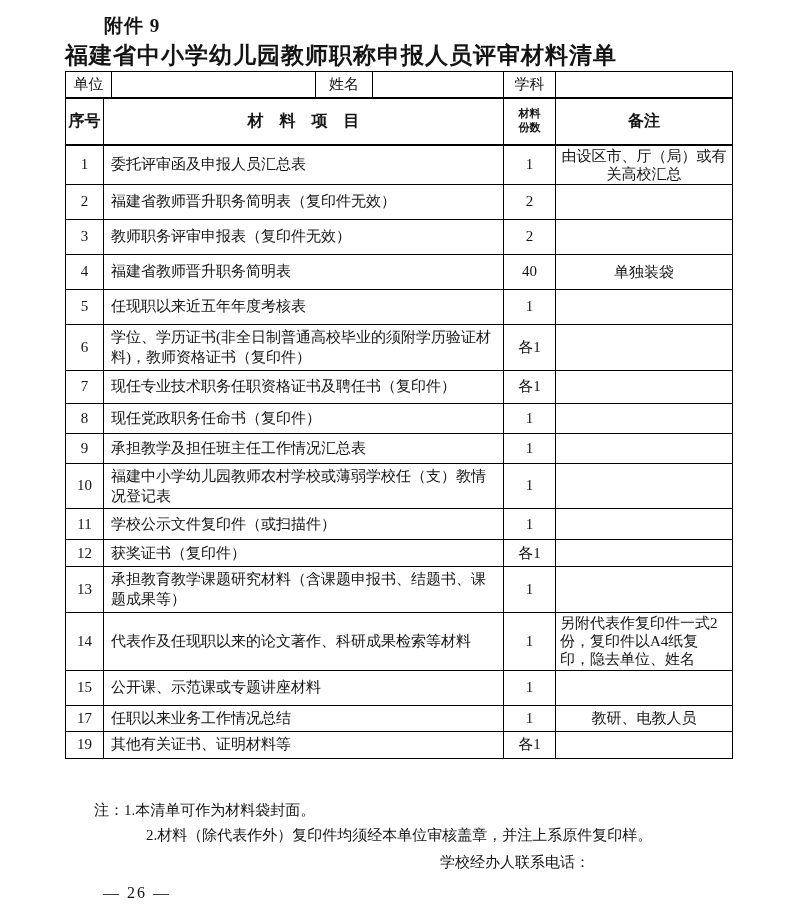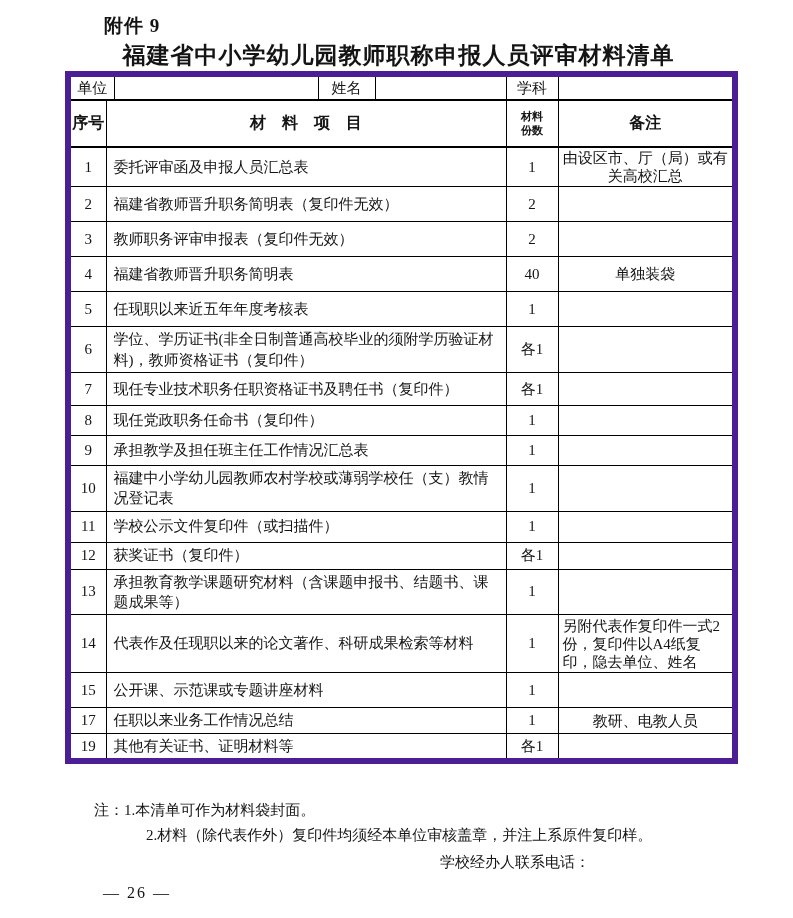--- a/index.html
+++ b/index.html
@@ -10,27 +10,27 @@
     overflow: hidden;
     font-family: "Liberation Serif", "DejaVu Serif", serif;
     color: #141414;
   }
   .attachment-label {
     position: absolute; left: 104px; top: 13px;
     font-size: 19px; font-weight: 700; letter-spacing: 1px;
   }
   .doc-title {
     position: absolute; left: 65px; top: 40px; width: 667px;
-    text-align: center; font-size: 23px; font-weight: 700; letter-spacing: 1px;
+    text-align: left; font-size: 23px; font-weight: 700; letter-spacing: 1px;
     white-space: nowrap;
   }
   table.materials {
     position: absolute; left: 65px; top: 71px; width: 667px;
     border-collapse: collapse; table-layout: fixed;
-    border: 6px solid #4c1d95;
+    border: 1px solid #4c1d95;
   }
   table.materials td, table.materials th {
     border: 1px solid #000;
     font-size: 15px;
     overflow: hidden;
     vertical-align: middle;
     font-weight: 400;
   }
   tr.info-row td { height: 26px; }
   tr.info-row td.lbl { text-align: center; font-size: 15px; }

